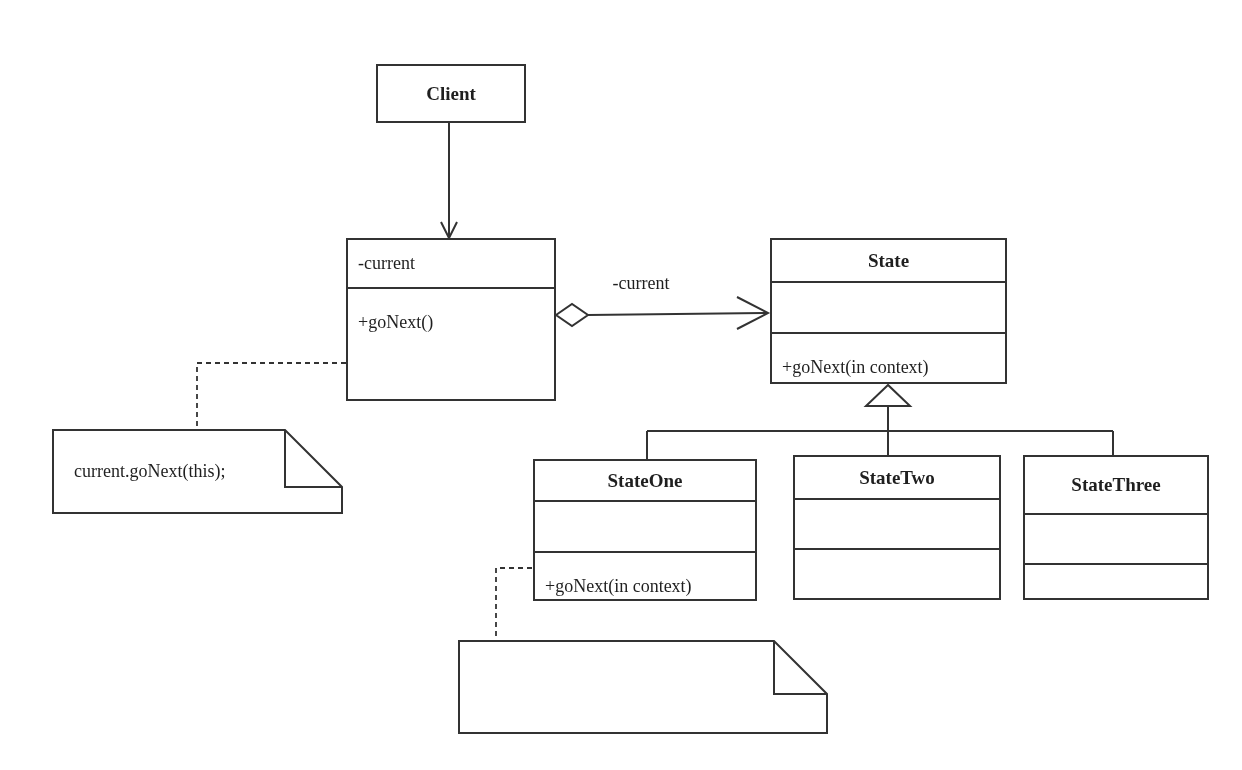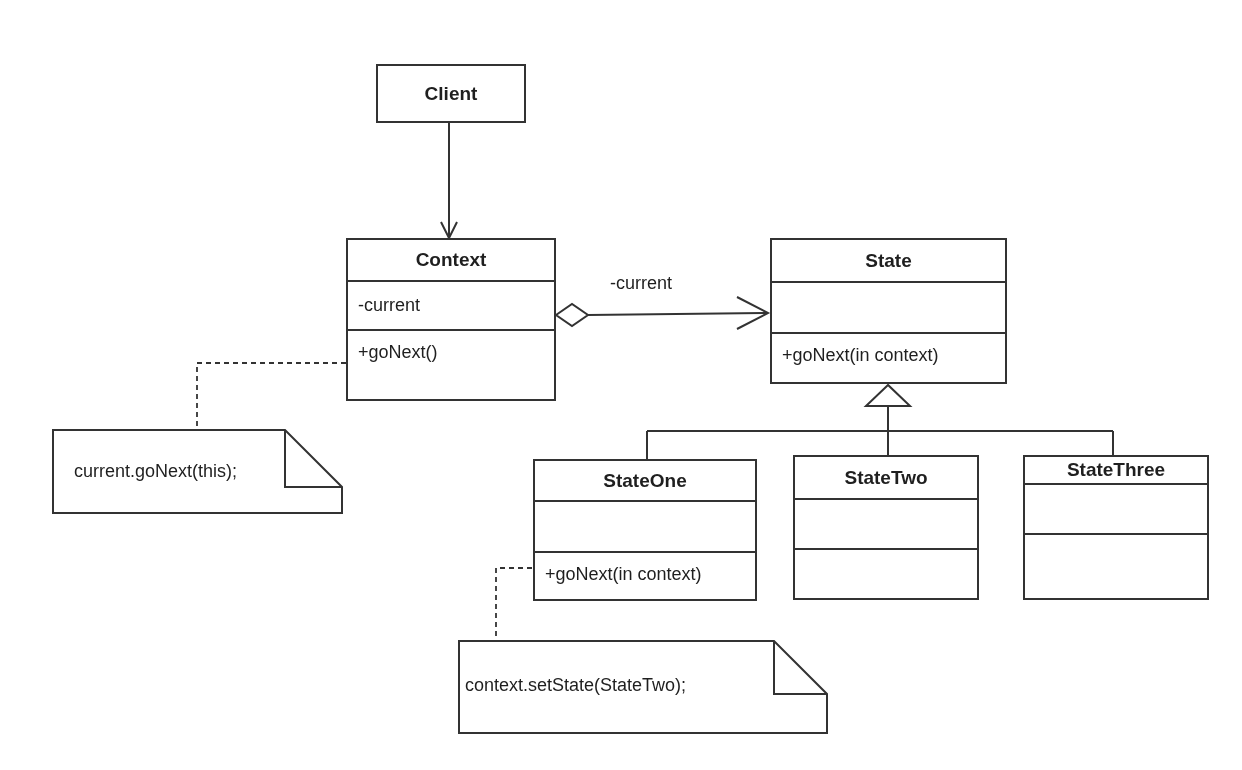--- a/index.html
+++ b/index.html
@@ -2,21 +2,21 @@
 <html style="--stroke: #333333; --text: #1f1f1f; --bg: #ffffff;"><head>
 <meta charset="utf-8">
 <style>
   * { margin: 0; padding: 0; box-sizing: border-box; }
   html, body { background: #ffffff; }
   .canvas {
     position: relative;
     width: 1242px;
     height: 770px;
     background: var(--bg, #ffffff);
-    font-family: Liberation Sans, sans-serif;
+    font-family: Liberation Serif, serif;
     color: var(--text, #1f1f1f);
     overflow: hidden;
   }
   .layer {
     position: absolute;
     left: 0; top: 0;
     width: 1242px; height: 770px;
     pointer-events: none;
   }
   .class-box {
@@ -39,21 +39,21 @@
   .cb-attrs {
     border-bottom: 2px solid var(--stroke, #333333);
     display: flex;
     align-items: center;
     padding-left: 10px;
     font-size: 18px;
     flex: 0 0 auto;
   }
   .cb-methods {
     flex: 1 1 auto;
-    padding: 8px 0 0 10px;
+    padding: 20px 0 0 10px;
     font-size: 18px;
     line-height: 26px;
     white-space: nowrap;
   }
   .note-text {
     position: absolute;
     font-size: 18px;
     white-space: nowrap;
   }
   .assoc-label {
@@ -112,21 +112,20 @@
       <polygon class="stroke-fill-white" points="459,641 774,641 827,694 827,733 459,733" stroke-width="2"></polygon>
       <polyline class="stroke-line" points="774,641 774,694 827,694" stroke-width="2"></polyline>
     </g>
   </svg>
 
   <div class="class-box" style="left:376px; top:64px; width:150px; height:59px;">
     <div class="cb-title no-divider">Client</div>
   </div>
 
   <div class="class-box" style="left:346px; top:238px; width:210px; height:163px;">
-    <div class="cb-title" style="height:42px;">Context</div>
     <div class="cb-attrs" style="height:49px;">
       <span>-current</span>
     </div>
     <div class="cb-methods">
       <div>+goNext()</div>
     </div>
   </div>
 
   <div class="class-box" style="left:770px; top:238px; width:237px; height:146px;">
     <div class="cb-title" style="height:43px;text-align:right;">State</div>
@@ -137,30 +136,29 @@
   </div>
 
   <div class="class-box" style="left:533px; top:459px; width:224px; height:142px;">
     <div class="cb-title" style="height:41px;">StateOne</div>
     <div class="cb-attrs" style="height:51px;"></div>
     <div class="cb-methods">
       <div>+goNext(in context)</div>
     </div>
   </div>
 
-  <div class="class-box" style="left:793px; top:455px; width:186px; height:145px;">
+  <div class="class-box" style="left:793px; top:455px; width:208px; height:145px;">
     <div class="cb-title" style="height:43px;">StateTwo</div>
     <div class="cb-attrs" style="height:50px;"></div>
     <div class="cb-methods"></div>
   </div>
 
   <div class="class-box" style="left:1023px; top:455px; width:186px; height:145px;">
-    <div class="cb-title" style="height:28px;text-align:center;">StateThree</div>
+    <div class="cb-title" style="height:58px;text-align:center;">StateThree</div>
     <div class="cb-attrs" style="height:50px;"></div>
     <div class="cb-methods"></div>
   </div>
 
   <div class="assoc-label" style="left:586px; top:273px; width:110px;">-current</div>
 
   <div class="note-text" style="left:58px; top:461px;margin-left:16px;">current.goNext(this);</div>
-  <div class="note-text" style="left:465px; top:675px;">context.setState(StateTwo);</div>
 
 </div>
 
 </body></html>

